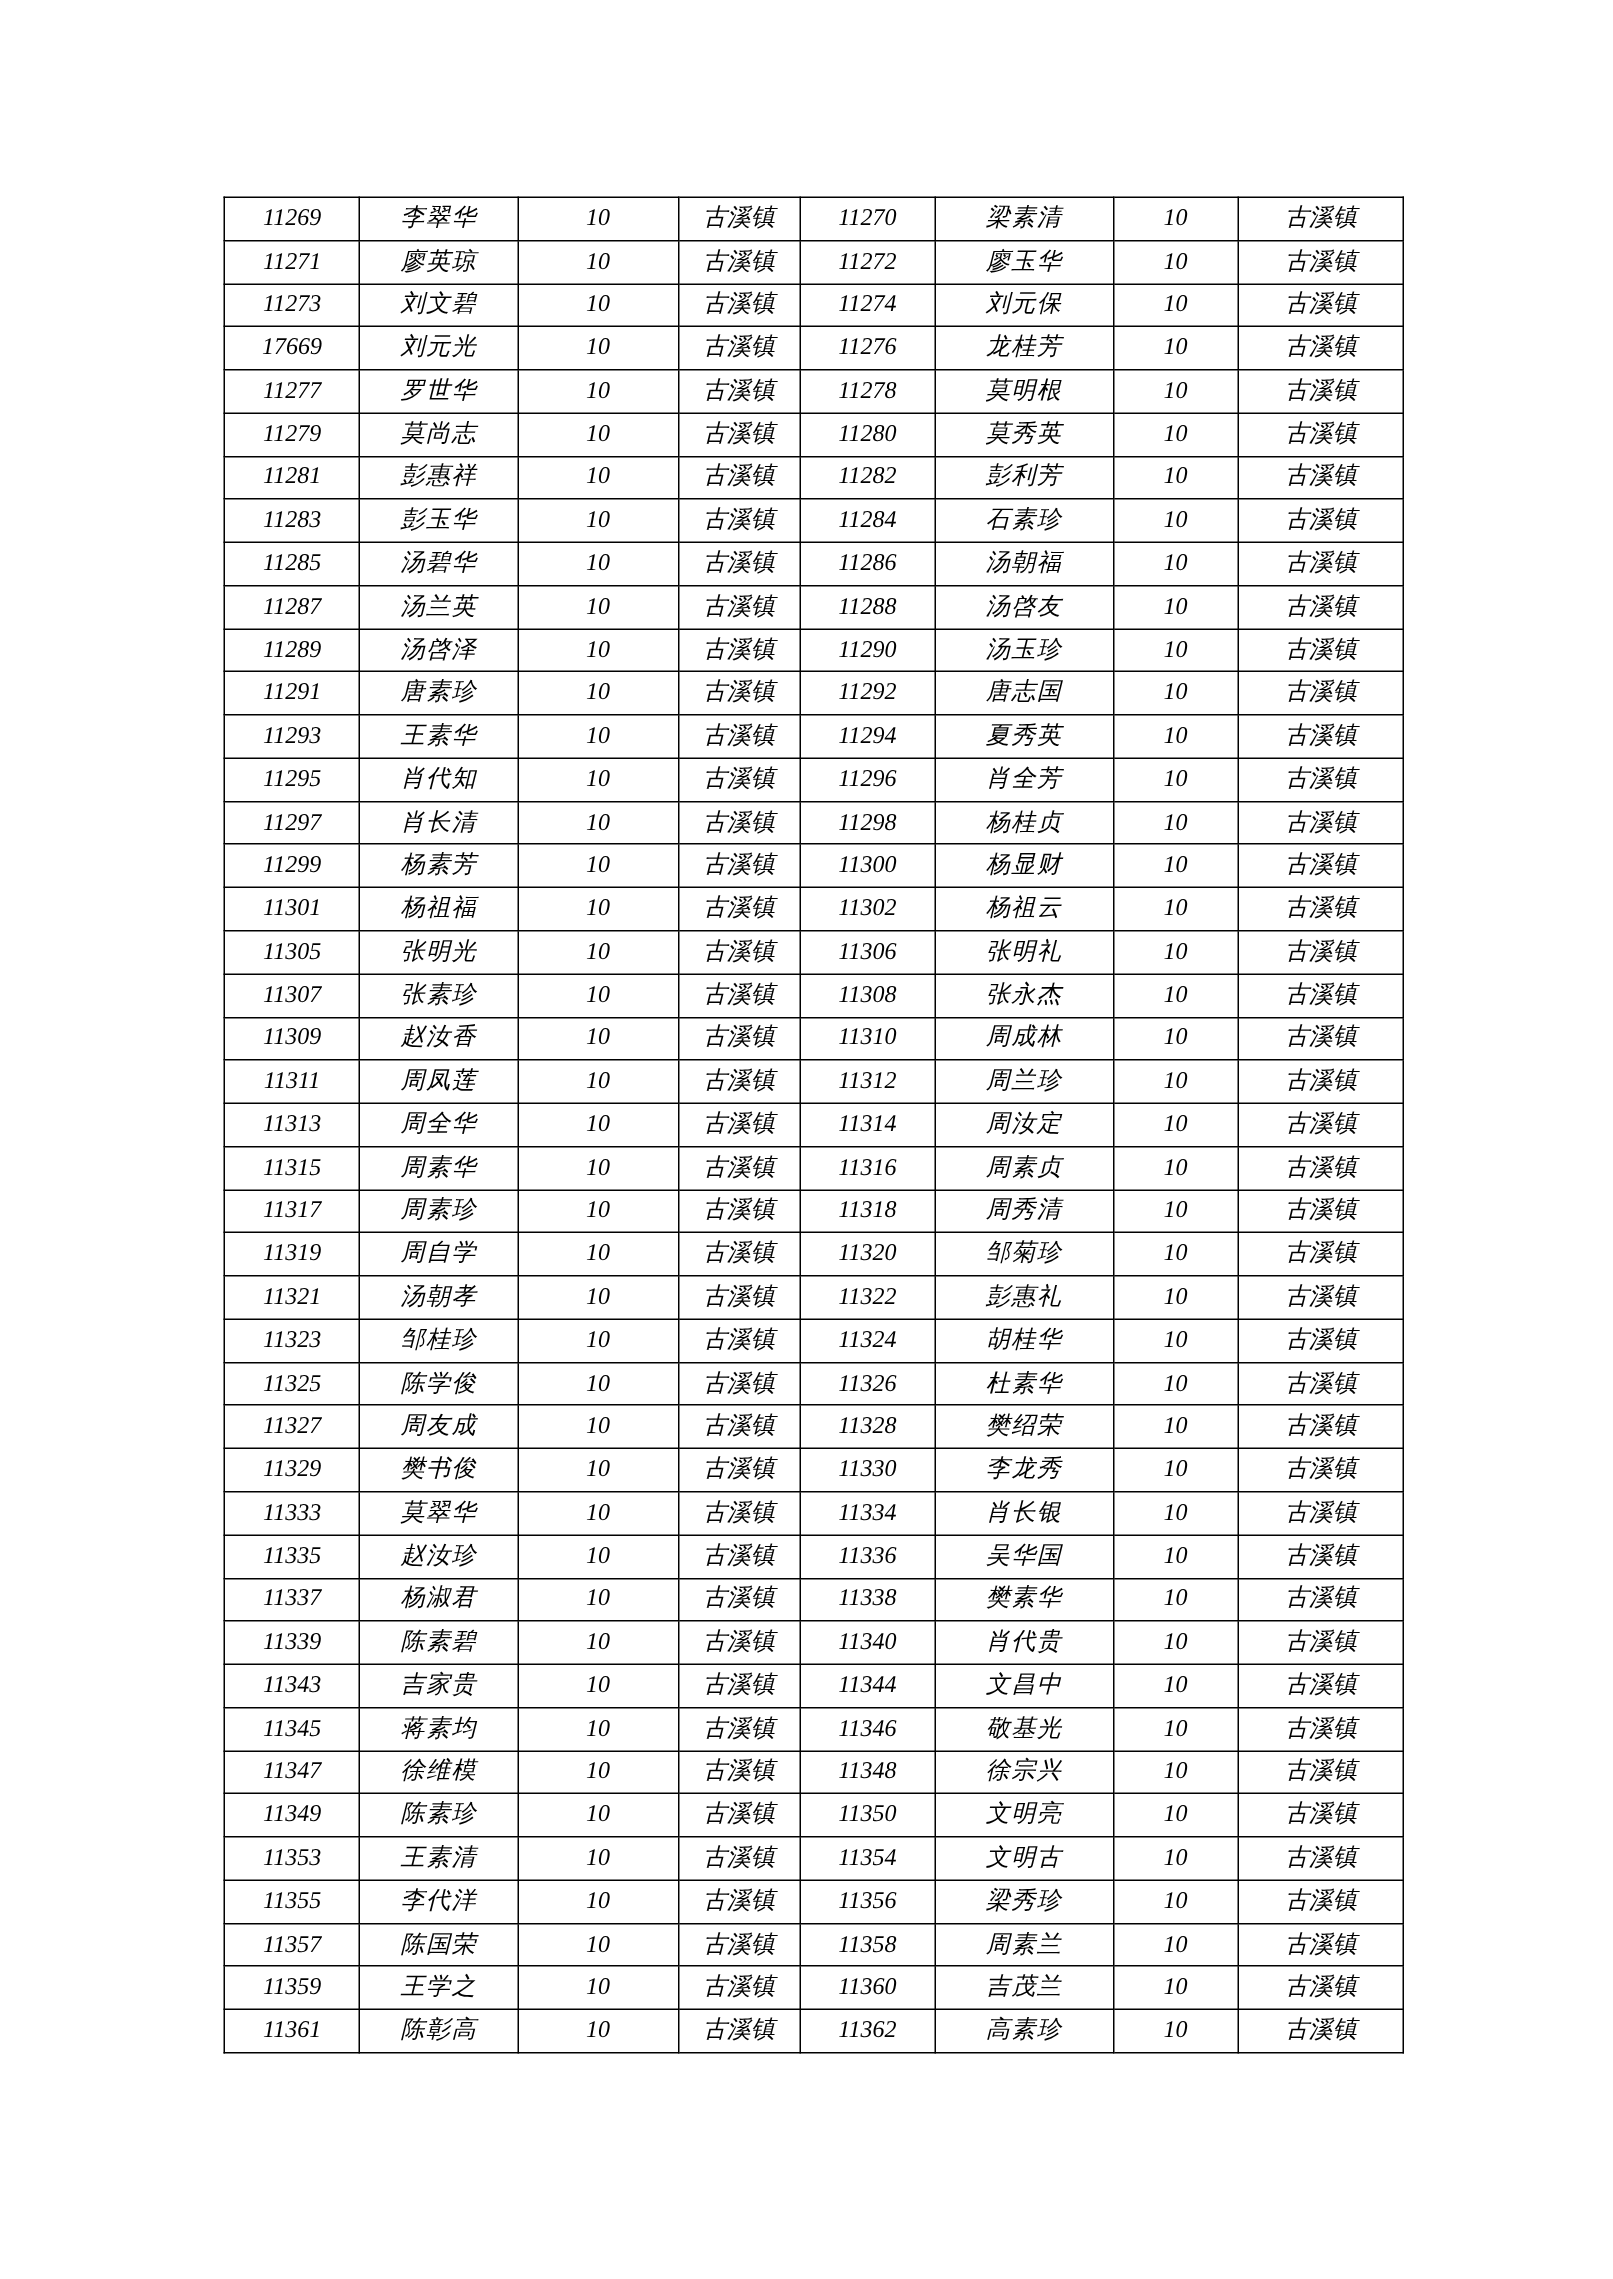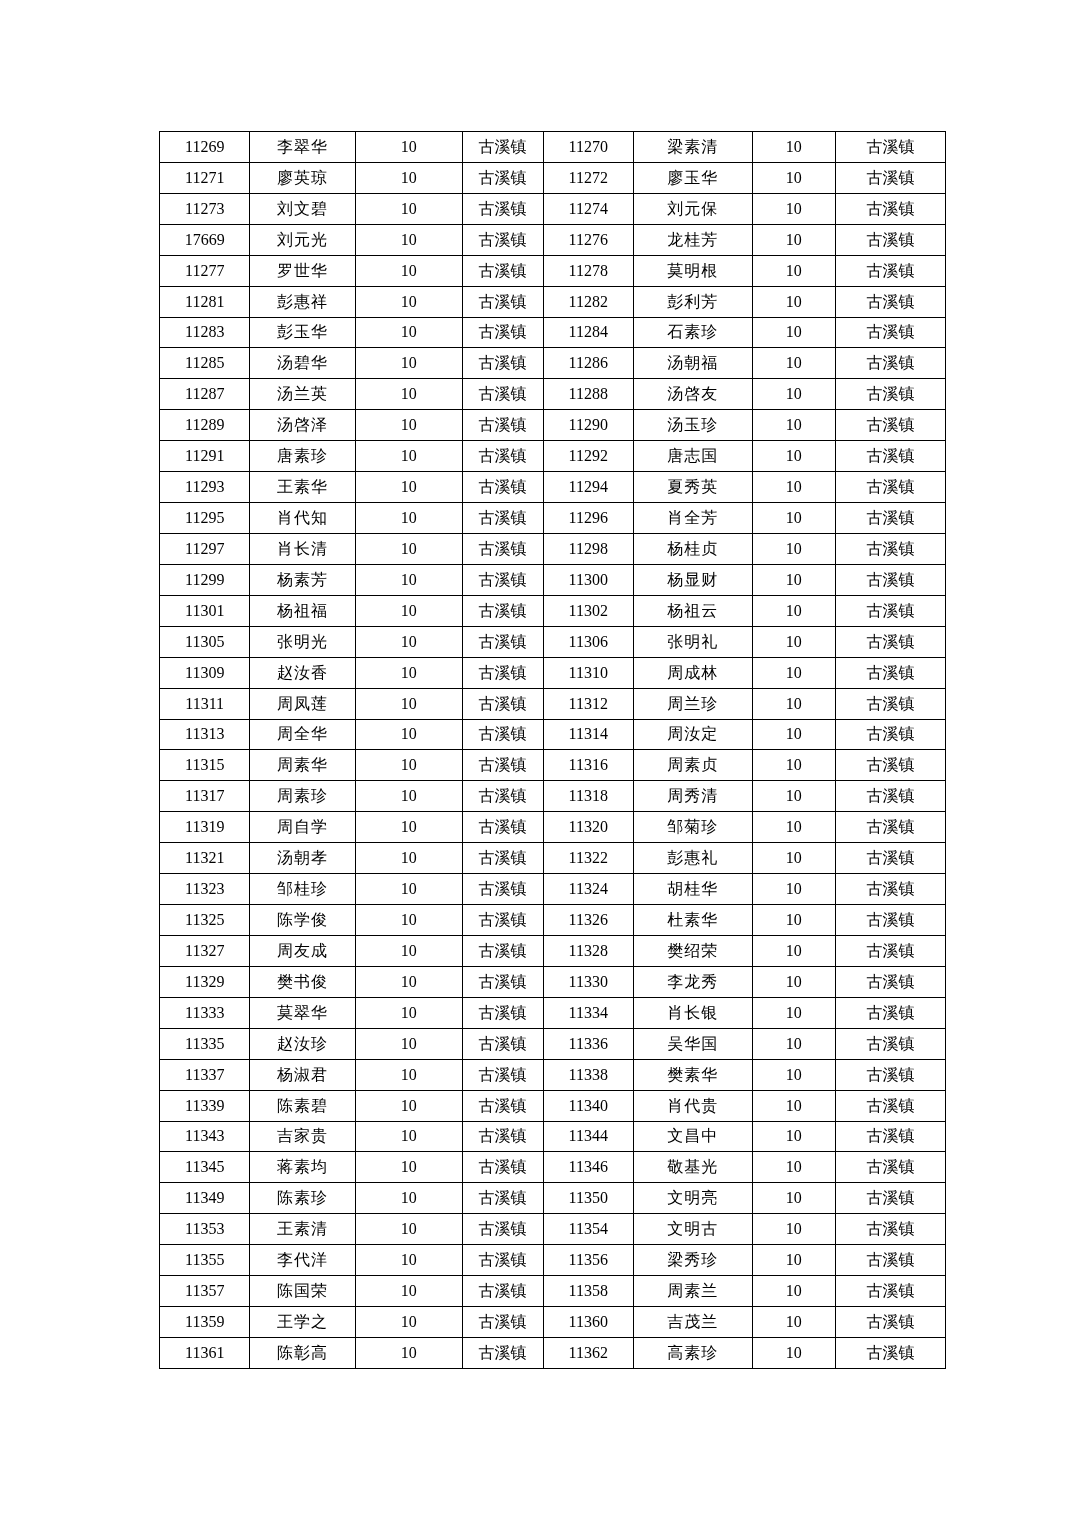--- a/index.html
+++ b/index.html
@@ -10,26 +10,27 @@
   .page {
     position: relative;
     width: 1075px;
     height: 1519px;
     background: #ffffff;
     font-family: "Liberation Serif", "DejaVu Serif", serif;
     color: #000000;
   }
   table.roster {
     position: absolute;
-    left: 159px;
+    left: 149px;
     top: 131px;
     width: 787px;
     height: 1238px;
     border-collapse: collapse;
     table-layout: fixed;
+    font-style: italic;
   }
   table.roster td {
     border: 1px solid #000000;
     text-align: center;
     vertical-align: middle;
     font-size: 16px;
     line-height: 1;
     padding: 0;
     white-space: nowrap;
     overflow: hidden;
@@ -98,20 +99,30 @@
           <td class="id-cell">11277</td>
           <td class="name-cell">罗世华</td>
           <td class="score-cell">10</td>
           <td class="town-cell">古溪镇</td>
           <td class="id-cell">11278</td>
           <td class="name-cell">莫明根</td>
           <td class="score-cell">10</td>
           <td class="town-cell">古溪镇</td>
         </tr>
         <tr>
+          <td class="id-cell">11279</td>
+          <td class="name-cell">莫尚志</td>
+          <td class="score-cell">10</td>
+          <td class="town-cell">古溪镇</td>
+          <td class="id-cell">11280</td>
+          <td class="name-cell">莫秀英</td>
+          <td class="score-cell">10</td>
+          <td class="town-cell">古溪镇</td>
+        </tr>
+        <tr>
           <td class="id-cell">11281</td>
           <td class="name-cell">彭惠祥</td>
           <td class="score-cell">10</td>
           <td class="town-cell">古溪镇</td>
           <td class="id-cell">11282</td>
           <td class="name-cell">彭利芳</td>
           <td class="score-cell">10</td>
           <td class="town-cell">古溪镇</td>
         </tr>
         <tr>
@@ -218,20 +229,30 @@
           <td class="id-cell">11305</td>
           <td class="name-cell">张明光</td>
           <td class="score-cell">10</td>
           <td class="town-cell">古溪镇</td>
           <td class="id-cell">11306</td>
           <td class="name-cell">张明礼</td>
           <td class="score-cell">10</td>
           <td class="town-cell">古溪镇</td>
         </tr>
         <tr>
+          <td class="id-cell">11307</td>
+          <td class="name-cell">张素珍</td>
+          <td class="score-cell">10</td>
+          <td class="town-cell">古溪镇</td>
+          <td class="id-cell">11308</td>
+          <td class="name-cell">张永杰</td>
+          <td class="score-cell">10</td>
+          <td class="town-cell">古溪镇</td>
+        </tr>
+        <tr>
           <td class="id-cell">11309</td>
           <td class="name-cell">赵汝香</td>
           <td class="score-cell">10</td>
           <td class="town-cell">古溪镇</td>
           <td class="id-cell">11310</td>
           <td class="name-cell">周成林</td>
           <td class="score-cell">10</td>
           <td class="town-cell">古溪镇</td>
         </tr>
         <tr>
@@ -384,20 +405,30 @@
           <td class="score-cell">10</td>
           <td class="town-cell">古溪镇</td>
         </tr>
         <tr>
           <td class="id-cell">11345</td>
           <td class="name-cell">蒋素均</td>
           <td class="score-cell">10</td>
           <td class="town-cell">古溪镇</td>
           <td class="id-cell">11346</td>
           <td class="name-cell">敬基光</td>
+          <td class="score-cell">10</td>
+          <td class="town-cell">古溪镇</td>
+        </tr>
+        <tr>
+          <td class="id-cell">11347</td>
+          <td class="name-cell">徐维模</td>
+          <td class="score-cell">10</td>
+          <td class="town-cell">古溪镇</td>
+          <td class="id-cell">11348</td>
+          <td class="name-cell">徐宗兴</td>
           <td class="score-cell">10</td>
           <td class="town-cell">古溪镇</td>
         </tr>
         <tr>
           <td class="id-cell">11349</td>
           <td class="name-cell">陈素珍</td>
           <td class="score-cell">10</td>
           <td class="town-cell">古溪镇</td>
           <td class="id-cell">11350</td>
           <td class="name-cell">文明亮</td>

